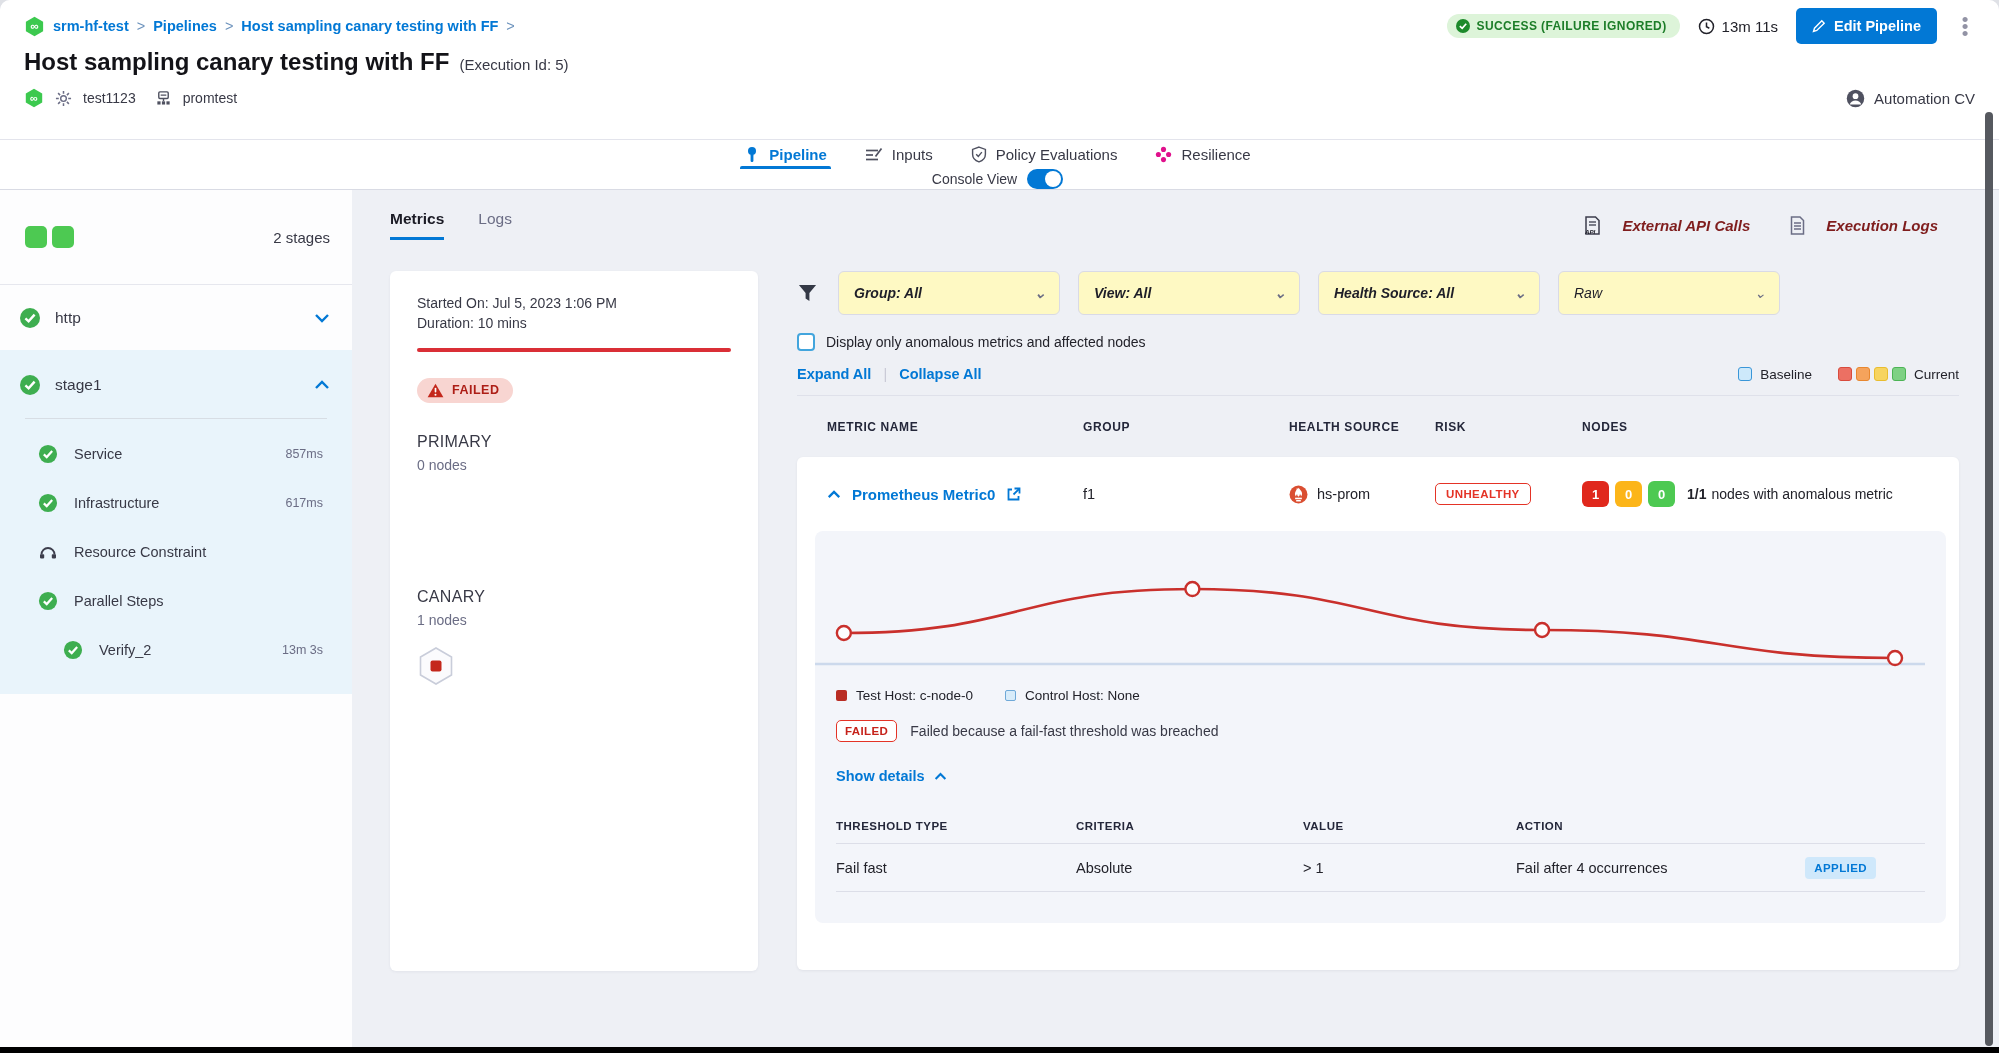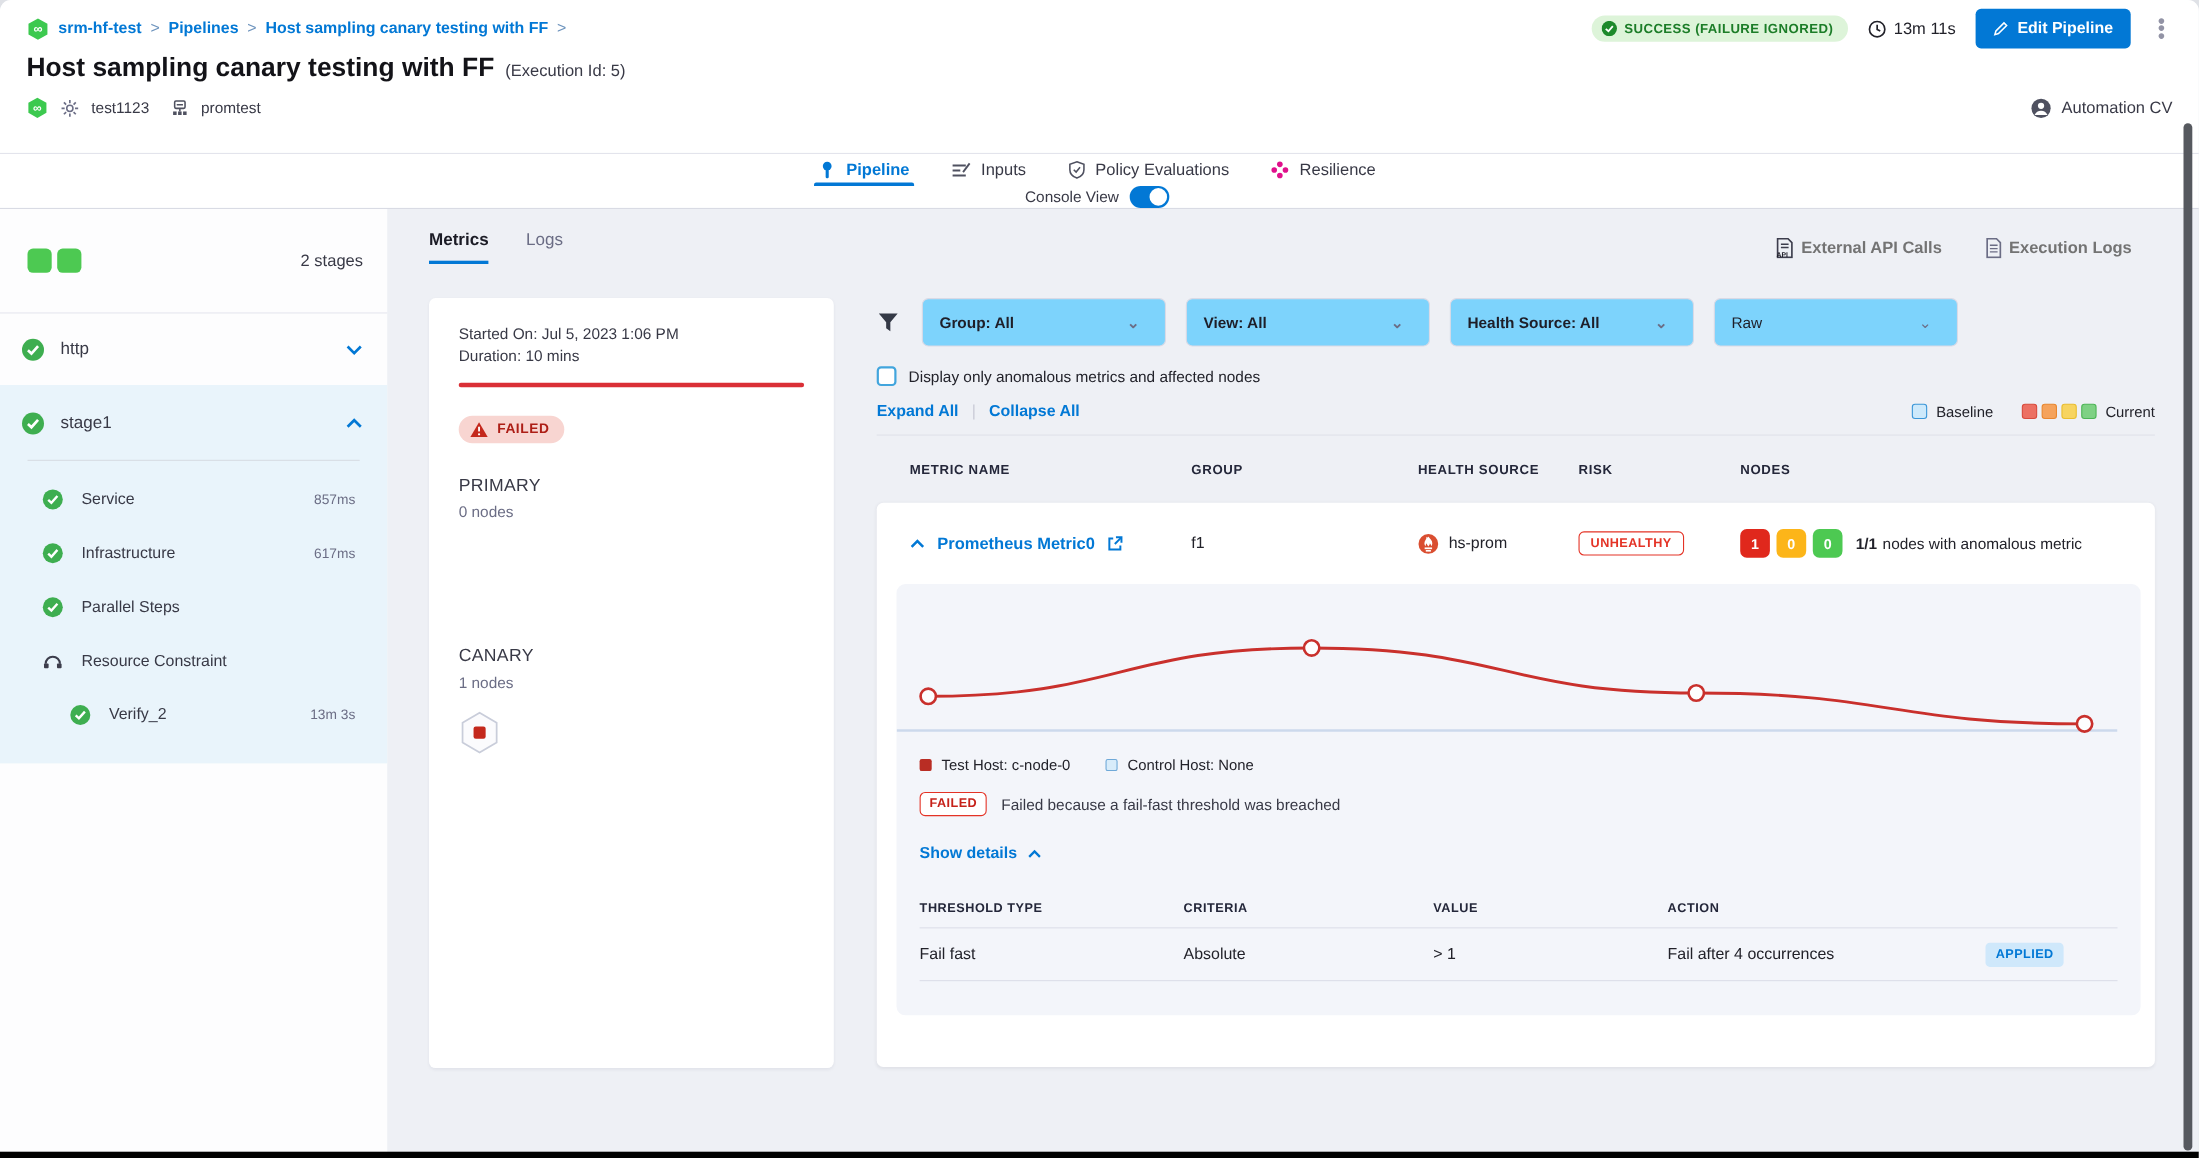--- a/index.html
+++ b/index.html
@@ -61,41 +61,41 @@
   .banner { margin-top:5px; background:#fcf5dc; border-radius:4px; padding:9px 18px; }
   .banner-title { font-size:14.5px; font-weight:bold; color:#1b1b25; }
   .banner-sub { font-size:13.5px; color:#383946; margin-top:3px; }
 
   
   .content-tabs { margin-top:20px; display:flex; align-items:center; justify-content:space-between; padding-right:21px; }
   .mtabs { display:flex; gap:34px; }
   .mtab { font-size:15.5px; color:#6b6d85; padding-bottom:9px; cursor:pointer; }
   .mtab.active { color:#1b1b25; font-weight:bold; border-bottom:3px solid #0278d5; }
   .right-links { display:flex; align-items:center; gap:40px; }
-  .link-ico { display:flex; align-items:center; gap:6px; font-size:15px; font-weight:bold; color:#737373; cursor:pointer; }
+  .link-ico { display:flex; align-items:center; gap:21px; font-size:15px; font-weight:bold; color:#7f1d1d; cursor:pointer;font-style:italic; }
 
   
   .columns { margin-top:31px; display:flex; gap:39px; align-items:flex-start; }
 
   
   .sum-card { width:368px; height:700px; background:#fff; border-radius:6px; box-shadow:0 1px 3px rgba(40,41,61,.06); padding:22px 27px; flex:none; }
   .sum-line { font-size:14px; color:#383946; line-height:1.45; }
   .red-bar { height:4px; background:#da2f36; border-radius:2px; margin-top:14px; }
   .failed-pill { display:inline-flex; align-items:center; gap:8px; background:#f8d5d1; border-radius:14px; padding:5px 14px 5px 10px; margin-top:26px; }
   .failed-pill span { font-size:12.5px; font-weight:bold; letter-spacing:.5px; color:#ad1e16; }
   .grp-title { margin-top:30px; font-size:16px; color:#383946; letter-spacing:.3px; }
   .grp-nodes { margin-top:6px; font-size:14px; color:#6b6d85; }
   .canary-block { margin-top:115px; }
   .hex-wrap { margin-top:18px; }
 
   
   .panel { flex:1; min-width:0; }
   .filters { display:flex; align-items:center; gap:18px; }
   .filter-ico { margin-right:2px; display:flex; }
-  .dd { width:222px; height:44px; background:#7dd3fc; border:1px solid #d9dae6; border-radius:6px; display:flex; align-items:center; justify-content:space-between; padding:0 23px 0 15px; font-size:14px; color:#1e1e28; cursor:pointer; }
+  .dd { width:222px; height:44px; background:#fef9c3; border:1px solid #d9dae6; border-radius:6px; display:flex; align-items:center; justify-content:space-between; padding:0 13px 0 15px; font-size:14px; color:#1e1e28; cursor:pointer;font-style:italic; }
   .dd.bold { font-weight:bold; }
   .dd .chev { color:#6b6d85; }
   .chk-row { margin-top:18px; display:flex; align-items:center; gap:11px; }
   .chkbox { width:18px; height:18px; border:2px solid #42a5dd; border-radius:4px; background:#fff; cursor:pointer; }
   .chk-label { font-size:14px; color:#22222a; }
   .expand-row { margin-top:15px; display:flex; align-items:center; justify-content:space-between; }
   .exp-links { display:flex; align-items:center; gap:12px; font-size:14.5px; font-weight:bold; color:#0278d5; }
   .exp-links .vsep { color:#c9cad6; font-weight:normal; }
   .exp-links span { cursor:pointer; }
   .legend { display:flex; align-items:center; gap:14px; font-size:13.5px; color:#22222a; }
@@ -328,34 +328,34 @@
         </div>
         <div class="step-row">
           <svg width="20" height="20" viewBox="0 0 22 22">
               <circle cx="11" cy="11" r="10" fill="#3eae50"></circle>
               <polyline points="6.4,11.4 9.6,14.4 15.6,7.6" fill="none" stroke="#fff" stroke-width="2.4"></polyline>
             </svg>
           <span>Infrastructure</span>
             <span class="ms">617ms</span>
         </div>
         <div class="step-row">
-          <svg width="20" height="20" viewBox="0 0 22 22">
-              <circle cx="11" cy="11" r="10" fill="#3eae50"></circle>
-              <polyline points="6.4,11.4 9.6,14.4 15.6,7.6" fill="none" stroke="#fff" stroke-width="2.4"></polyline>
-            </svg>
-          <span>Parallel Steps</span>
-            <span class="ms"></span>
-        </div>
-        <div class="step-row">
           <svg width="20" height="20" viewBox="0 0 20 20">
               <path d="M3.5 12.5 A6.5 6.5 0 0 1 16.5 12.5" fill="none" stroke="#3c3d4c" stroke-width="1.9"></path>
               <rect x="2" y="12.2" width="4.2" height="4.2" rx="0.8" fill="#3c3d4c"></rect>
               <rect x="13.8" y="12.2" width="4.2" height="4.2" rx="0.8" fill="#3c3d4c"></rect>
             </svg>
           <span>Resource Constraint</span>
+            <span class="ms"></span>
+        </div>
+        <div class="step-row">
+          <svg width="20" height="20" viewBox="0 0 22 22">
+              <circle cx="11" cy="11" r="10" fill="#3eae50"></circle>
+              <polyline points="6.4,11.4 9.6,14.4 15.6,7.6" fill="none" stroke="#fff" stroke-width="2.4"></polyline>
+            </svg>
+          <span>Parallel Steps</span>
             <span class="ms"></span>
         </div>
         <div class="step-row verify-row">
           <svg width="20" height="20" viewBox="0 0 22 22">
               <circle cx="11" cy="11" r="10" fill="#3eae50"></circle>
               <polyline points="6.4,11.4 9.6,14.4 15.6,7.6" fill="none" stroke="#fff" stroke-width="2.4"></polyline>
             </svg>
           <span>Verify_2</span>
             <span class="ms">13m 3s</span>
         </div>

